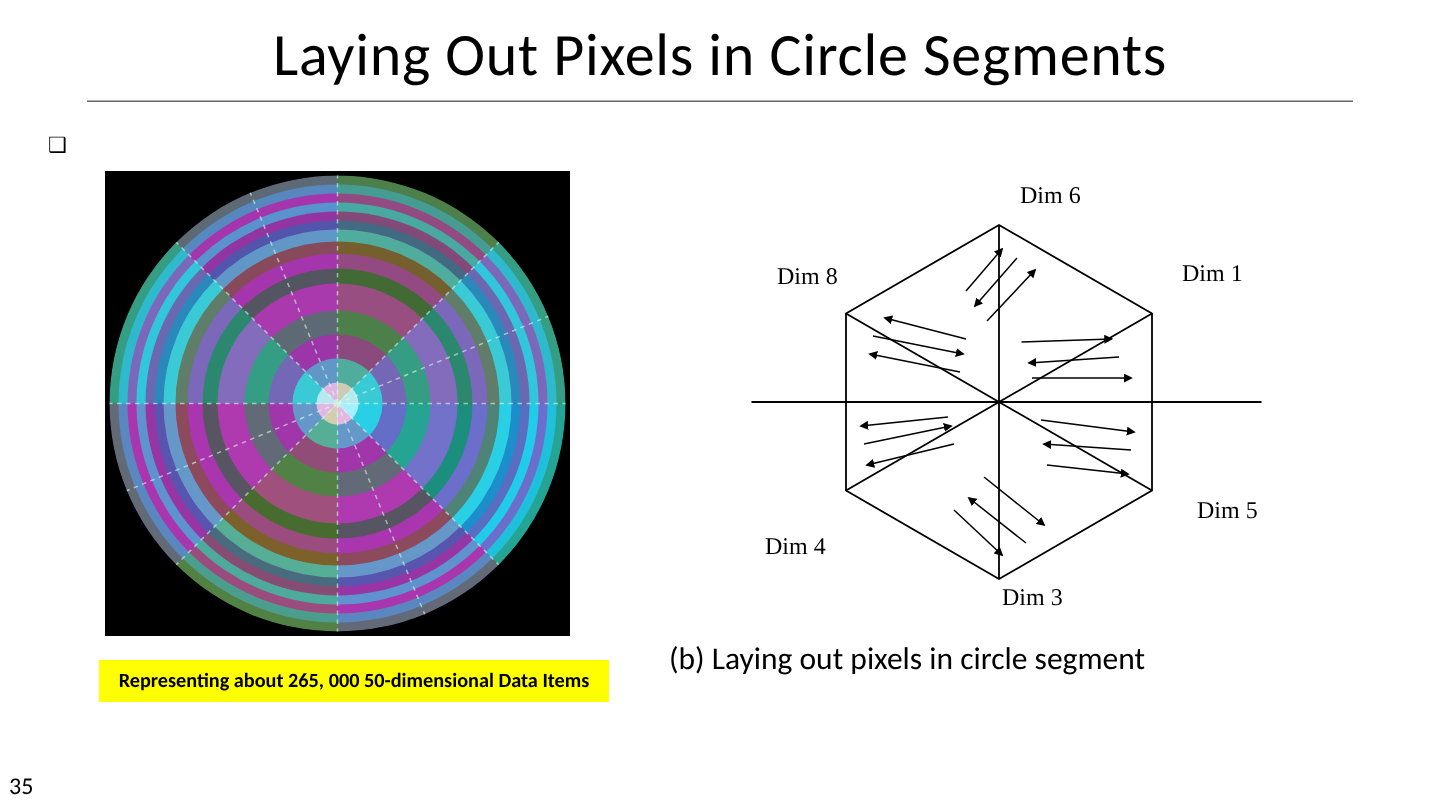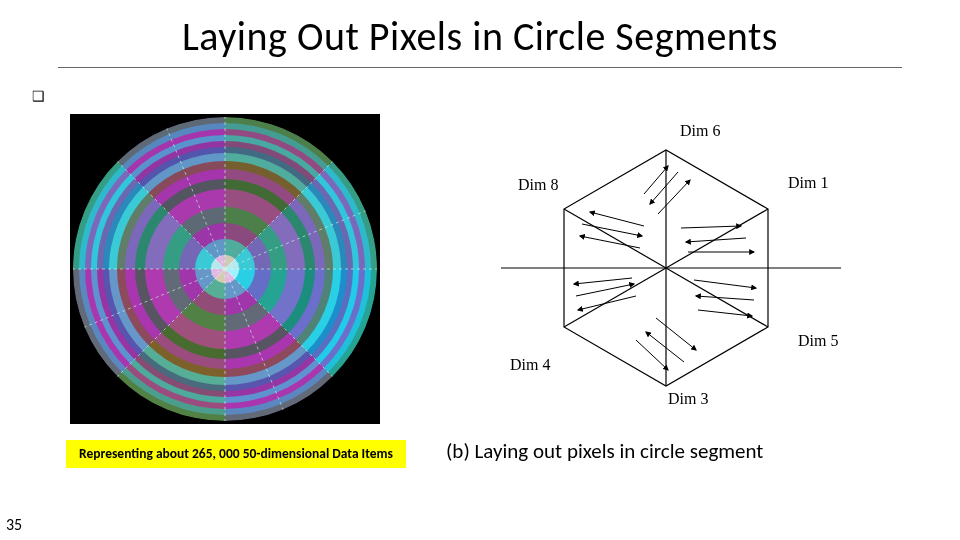--- a/index.html
+++ b/index.html
@@ -6,21 +6,21 @@
   html, body { width: 960px; height: 540px; font-family: Calibri, "Segoe UI", Arial, sans-serif; background: #fff; color: #000; }
   .slide { width: 960px; height: 540px; position: relative; padding: 10px 28px 0 28px; }
   .title { font-family: "Gill Sans", "Segoe UI Light", Calibri, sans-serif; font-weight: 300; font-size: 40px; text-align: center; letter-spacing: 0.5px; padding: 2px 0 6px 0; border-bottom: 1px solid #666; margin: 0 30px 14px 30px; }
   .bullet-row { display: flex; align-items: flex-start; gap: 10px; padding: 0 4px 8px 4px; font-size: 21px; line-height: 1.25; }
   .bullet-mark { font-size: 14px; margin-top: 6px; flex: 0 0 auto; }
   .figs { display: flex; gap: 20px; align-items: flex-start; padding: 0 0 0 38px; }
   .fig-left { width: 360px; }
   .fig-right { width: 470px; position: relative; }
   .circle-wrap { width: 310px; height: 310px; position: relative; margin: 0 0 0 4px; background: #000; }
   .caption-left { background: #ffff00; font-size: 13.5px; font-weight: 700; text-align: center; line-height: 1.25; padding: 6px 12px; width: 340px; margin-top: 16px; }
-  .caption-right { font-size: 21px; text-align: left; margin-top: 20px; }
+  .caption-right { font-size: 21px; text-align: left; margin-top: 8px; }
   .diagram-box { width: 440px; height: 300px; position: relative; margin-top: 4px; text-align: center; }
   .dim-label { position: absolute; font-family: "Times New Roman", serif; font-size: 16px; }
   .page-num { position: absolute; left: 6px; bottom: 6px; font-size: 16px; }
   svg { display: block; }
 </style>
 </head>
 <body>
 
 <div class="slide">
 

